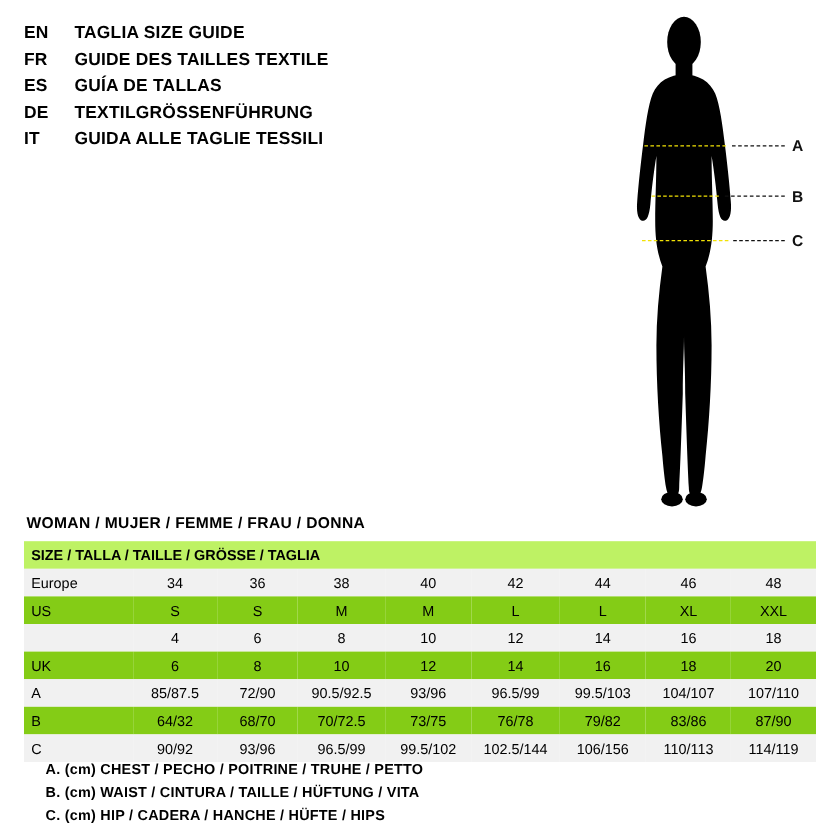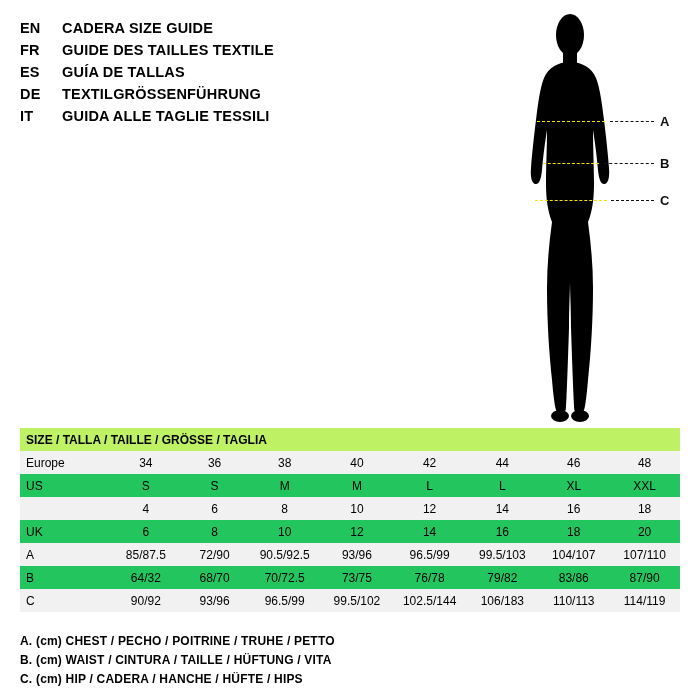--- a/index.html
+++ b/index.html
@@ -95,57 +95,57 @@
     height: 17px;
     vertical-align: middle;
   }
   .row-grey td {
     background: #bef264;
   }
   .row-light td {
     background: #f1f1f1;
   }
   .row-white td {
-    background: #22c55e;
+    background: #84cc16;
   }
   .c-label {
     width: 96px;
     padding-left: 6px !important;
     text-align: left;
   }
   .c-val {
     text-align: center;
     width: 70px;
   }
   .sizehead td {
     font-weight: bold;
     font-size: 12px;
   }
 
   
   .notes {
     position: absolute;
-    left: 20px;
+    left: 38px;
     top: 632px;
     width: 660px;
     font-size: 12px;
     font-weight: bold;
     line-height: 19px;
     letter-spacing: 0.2px;
   }
 </style>
 </head>
 <body>
 
 <div class="page">
 
   <div class="lang-block">
     <div class="lang-row">
       <span class="lang-code">EN</span>
-      <span class="lang-title">CADERA SIZE GUIDE</span>
+      <span class="lang-title">TAGLIA SIZE GUIDE</span>
     </div>
     <div class="lang-row">
       <span class="lang-code">FR</span>
       <span class="lang-title">GUIDE DES TAILLES TEXTILE</span>
     </div>
     <div class="lang-row">
       <span class="lang-code">ES</span>
       <span class="lang-title">GUÍA DE TALLAS</span>
     </div>
     <div class="lang-row">
@@ -211,20 +211,21 @@
     <div class="measure-line" style="left:83px; top:155px; width:56px;"></div>
     <div class="lead-line" style="left:144px; top:155px; width:50px;"></div>
     <div class="lead-label" style="left:200px; top:148px;">B</div>
 
     <div class="measure-line" style="left:75px; top:192px; width:72px;"></div>
     <div class="lead-line" style="left:151px; top:192px; width:43px;"></div>
     <div class="lead-label" style="left:200px; top:185px;">C</div>
   </div>
 
   <div class="table-wrap">
+    <div class="woman-head">WOMAN / MUJER / FEMME / FRAU / DONNA</div>
 
     <table class="size-table">
       <tbody>
         <tr class="row-grey sizehead">
           <td class="c-label" colspan="9">SIZE / TALLA / TAILLE / GRÖSSE / TAGLIA</td>
         </tr>
 
         <tr class="row-light">
           <td class="c-label">Europe</td>
           <td class="c-val">34</td>
@@ -297,21 +298,21 @@
           <td class="c-val">87/90</td>
         </tr>
 
         <tr class="row-light">
           <td class="c-label">C</td>
           <td class="c-val">90/92</td>
           <td class="c-val">93/96</td>
           <td class="c-val">96.5/99</td>
           <td class="c-val">99.5/102</td>
           <td class="c-val">102.5/144</td>
-          <td class="c-val">106/183</td>
+          <td class="c-val">106/156</td>
           <td class="c-val">110/113</td>
           <td class="c-val">114/119</td>
         </tr>
       </tbody>
     </table>
   </div>
 
   <div class="notes">
     <div>A. (cm) CHEST / PECHO / POITRINE / TRUHE / PETTO</div>
     <div>B. (cm) WAIST / CINTURA / TAILLE / HÜFTUNG / VITA</div>

